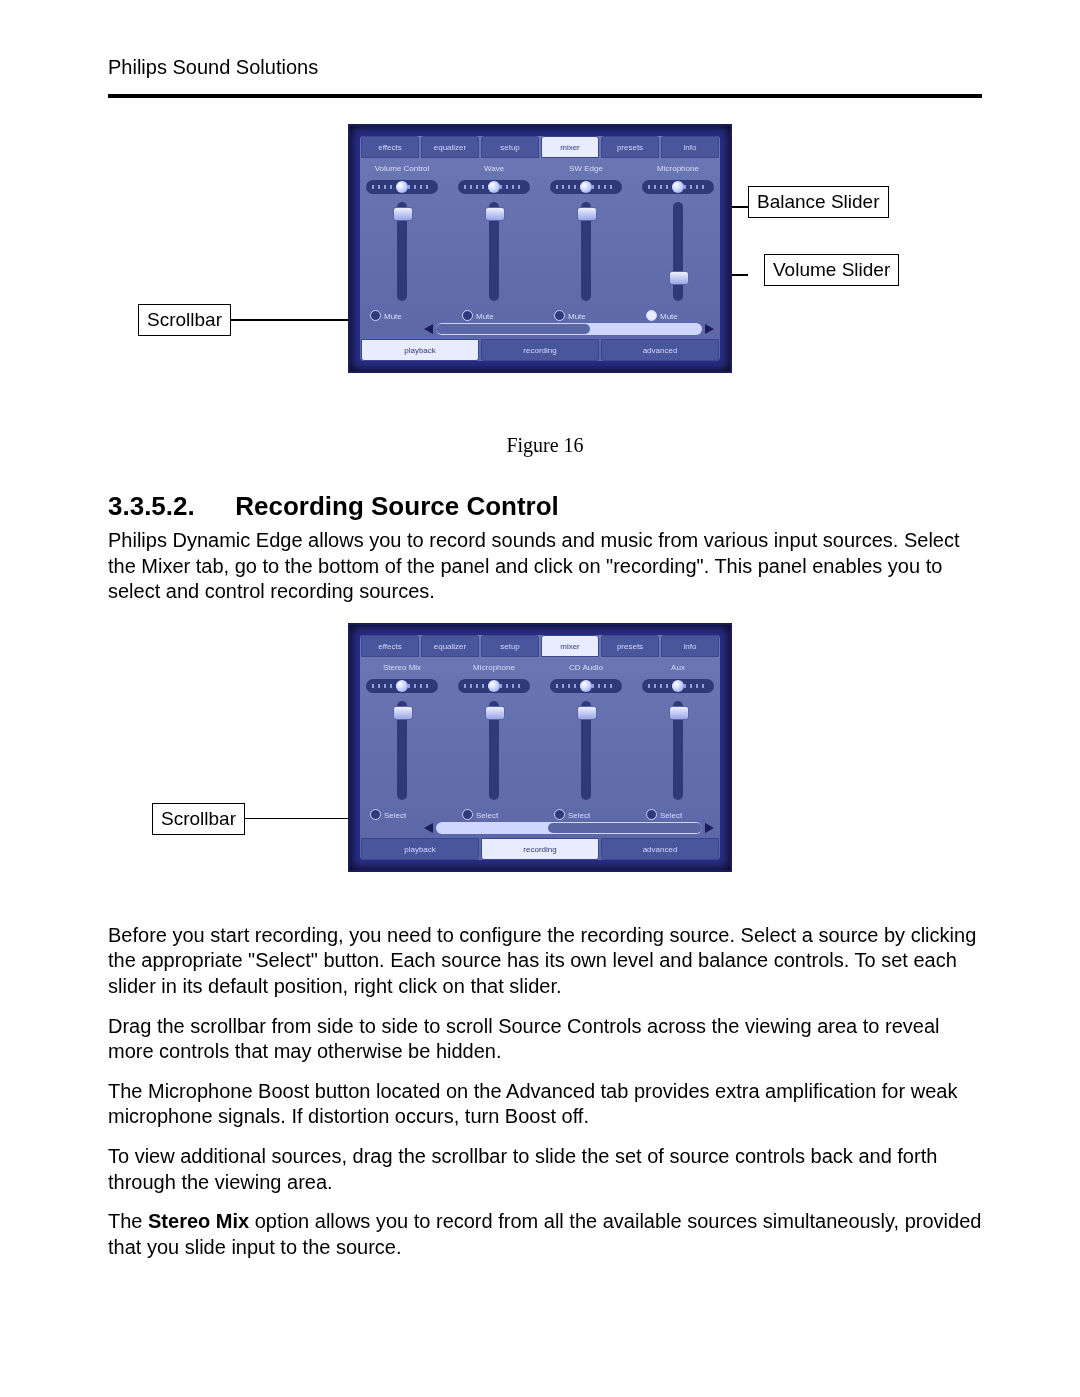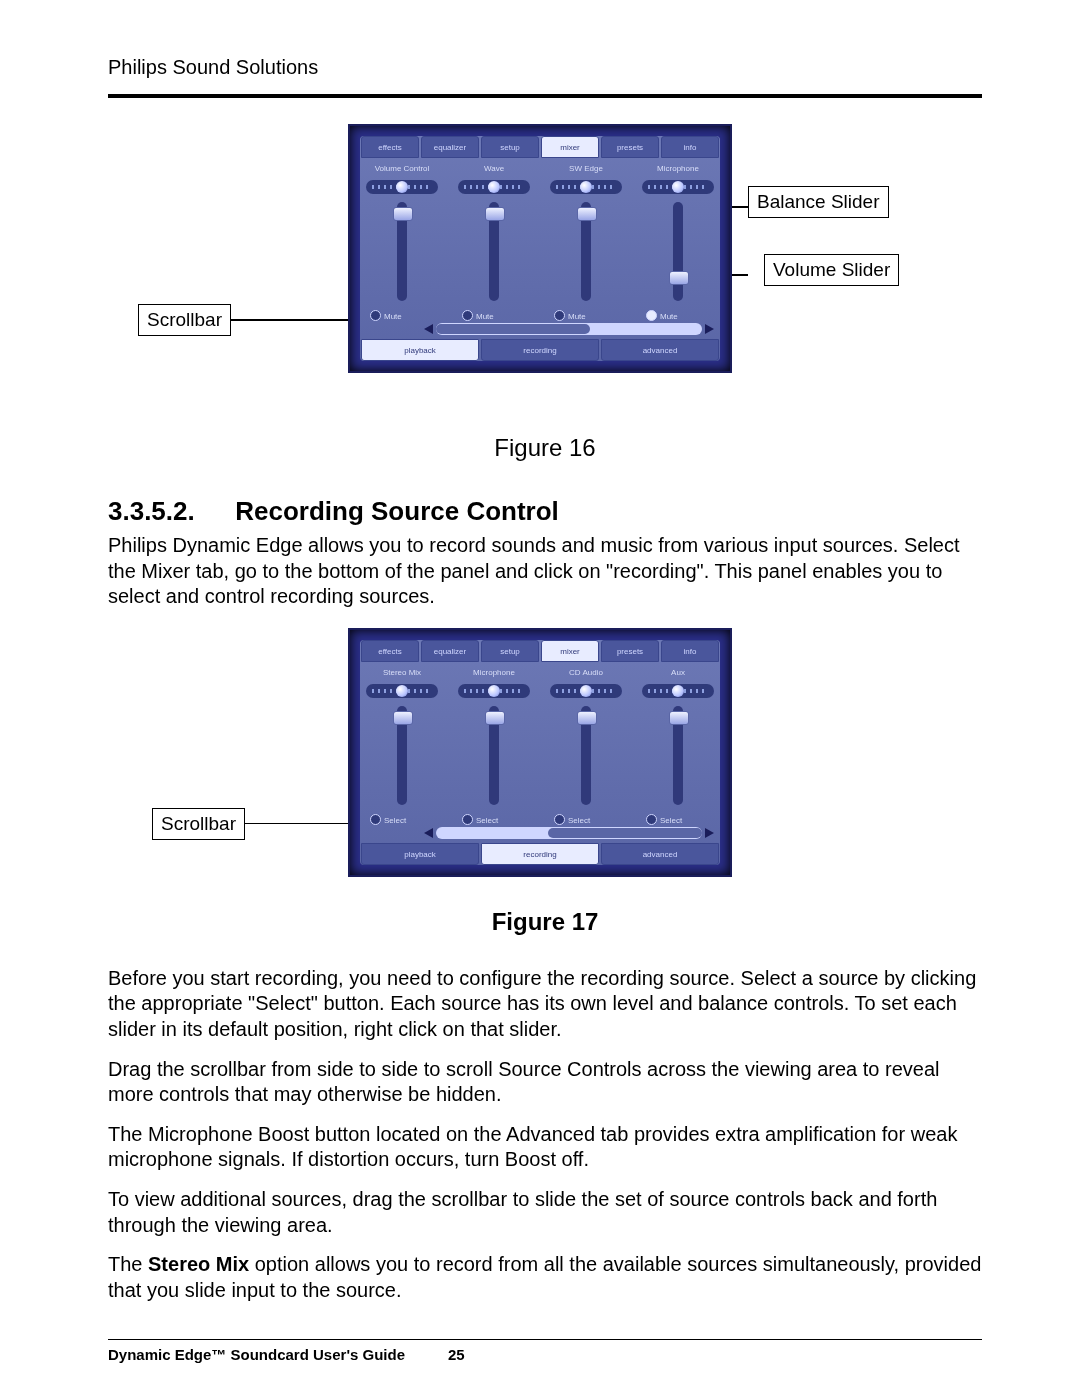--- a/index.html
+++ b/index.html
@@ -46,22 +46,23 @@
     margin: 34px 0 6px 0;
   }
   h2.section .num { display:inline-block; min-width:120px; }
   p.body {
     font-size: 20px;
     line-height: 1.28;
     margin: 6px 0 14px 0;
   }
   .fig-caption {
     text-align: center;
-    font-size: 24px;
+    font-size: 20px;
     margin: 10px 0 0 0;
+    font-family: Liberation Serif, serif;
   }
   .fig-caption.bold { font-weight: bold; }
   .bold { font-weight: bold; }
 
   
   .figwrap {
     position: relative;
     width: 100%;
     height: 290px;
   }
@@ -373,30 +374,22 @@
           <div class="thumb" style="left: 42%; width: 58%;"></div>
         </div>
         <div class="bot-row">
             <div class="tab">playback</div>
             <div class="tab active">recording</div>
             <div class="tab">advanced</div>
           </div>
       </div>
     </div>
   </div>
-  <p class="fig-caption bold">Figure 17</p>
 
   <p class="body" style="margin-top:30px;">Before you start recording, you need to configure the recording source. Select a source by clicking the appropriate "Select" button. Each source has its own level and balance controls. To set each slider in its default position, right click on that slider.</p>
   <p class="body">Drag the scrollbar from side to side to scroll Source Controls across the viewing area to reveal more controls that may otherwise be hidden.</p>
   <p class="body">The Microphone Boost button located on the Advanced tab provides extra amplification for weak microphone signals. If distortion occurs, turn Boost off.</p>
   <p class="body">To view additional sources, drag the scrollbar to slide the set of source controls back and forth through the viewing area.</p>
   <p class="body">
     <span>The </span><span class="bold">Stereo Mix</span><span> option allows you to record from all the available sources simultaneously, provided that you slide input to the source.</span>
   </p>
 
-  <div class="footer">
-    <hr class="thin-rule">
-    <div class="footer-row">
-      <span class="footer-title">Dynamic Edge™ Soundcard User's Guide</span>
-      <span class="footer-page">25</span>
-    </div>
-  </div>
 </div>
 
 </body></html>

